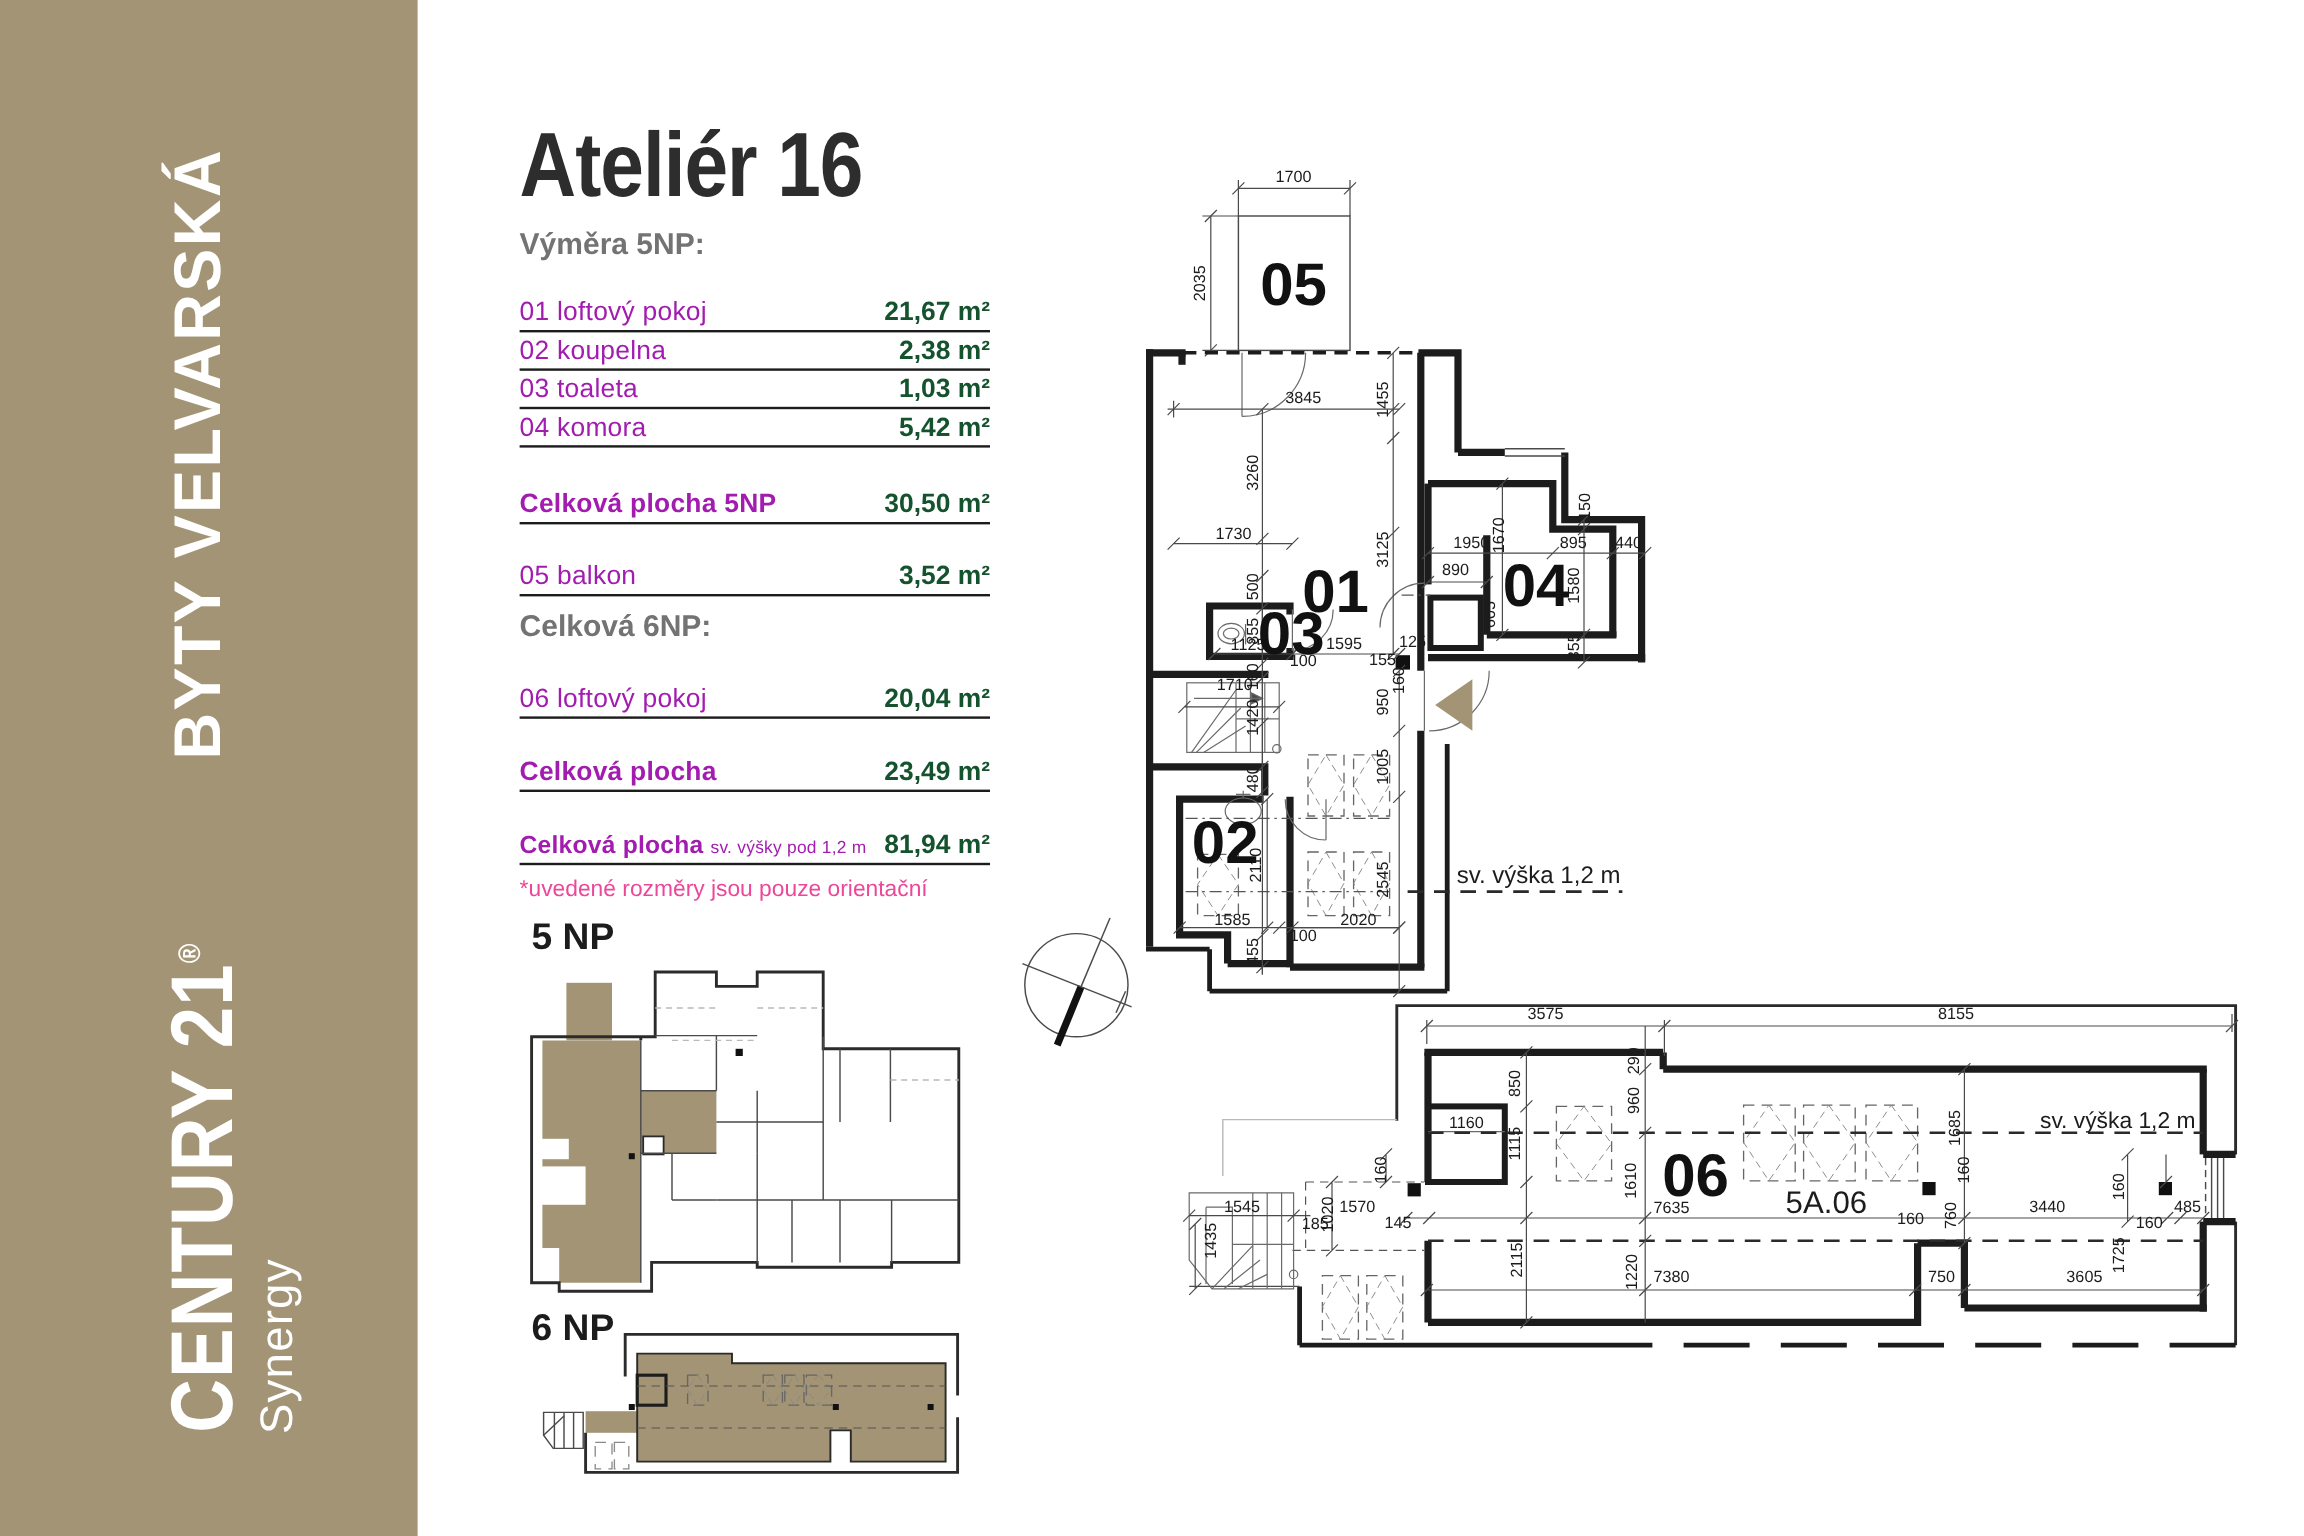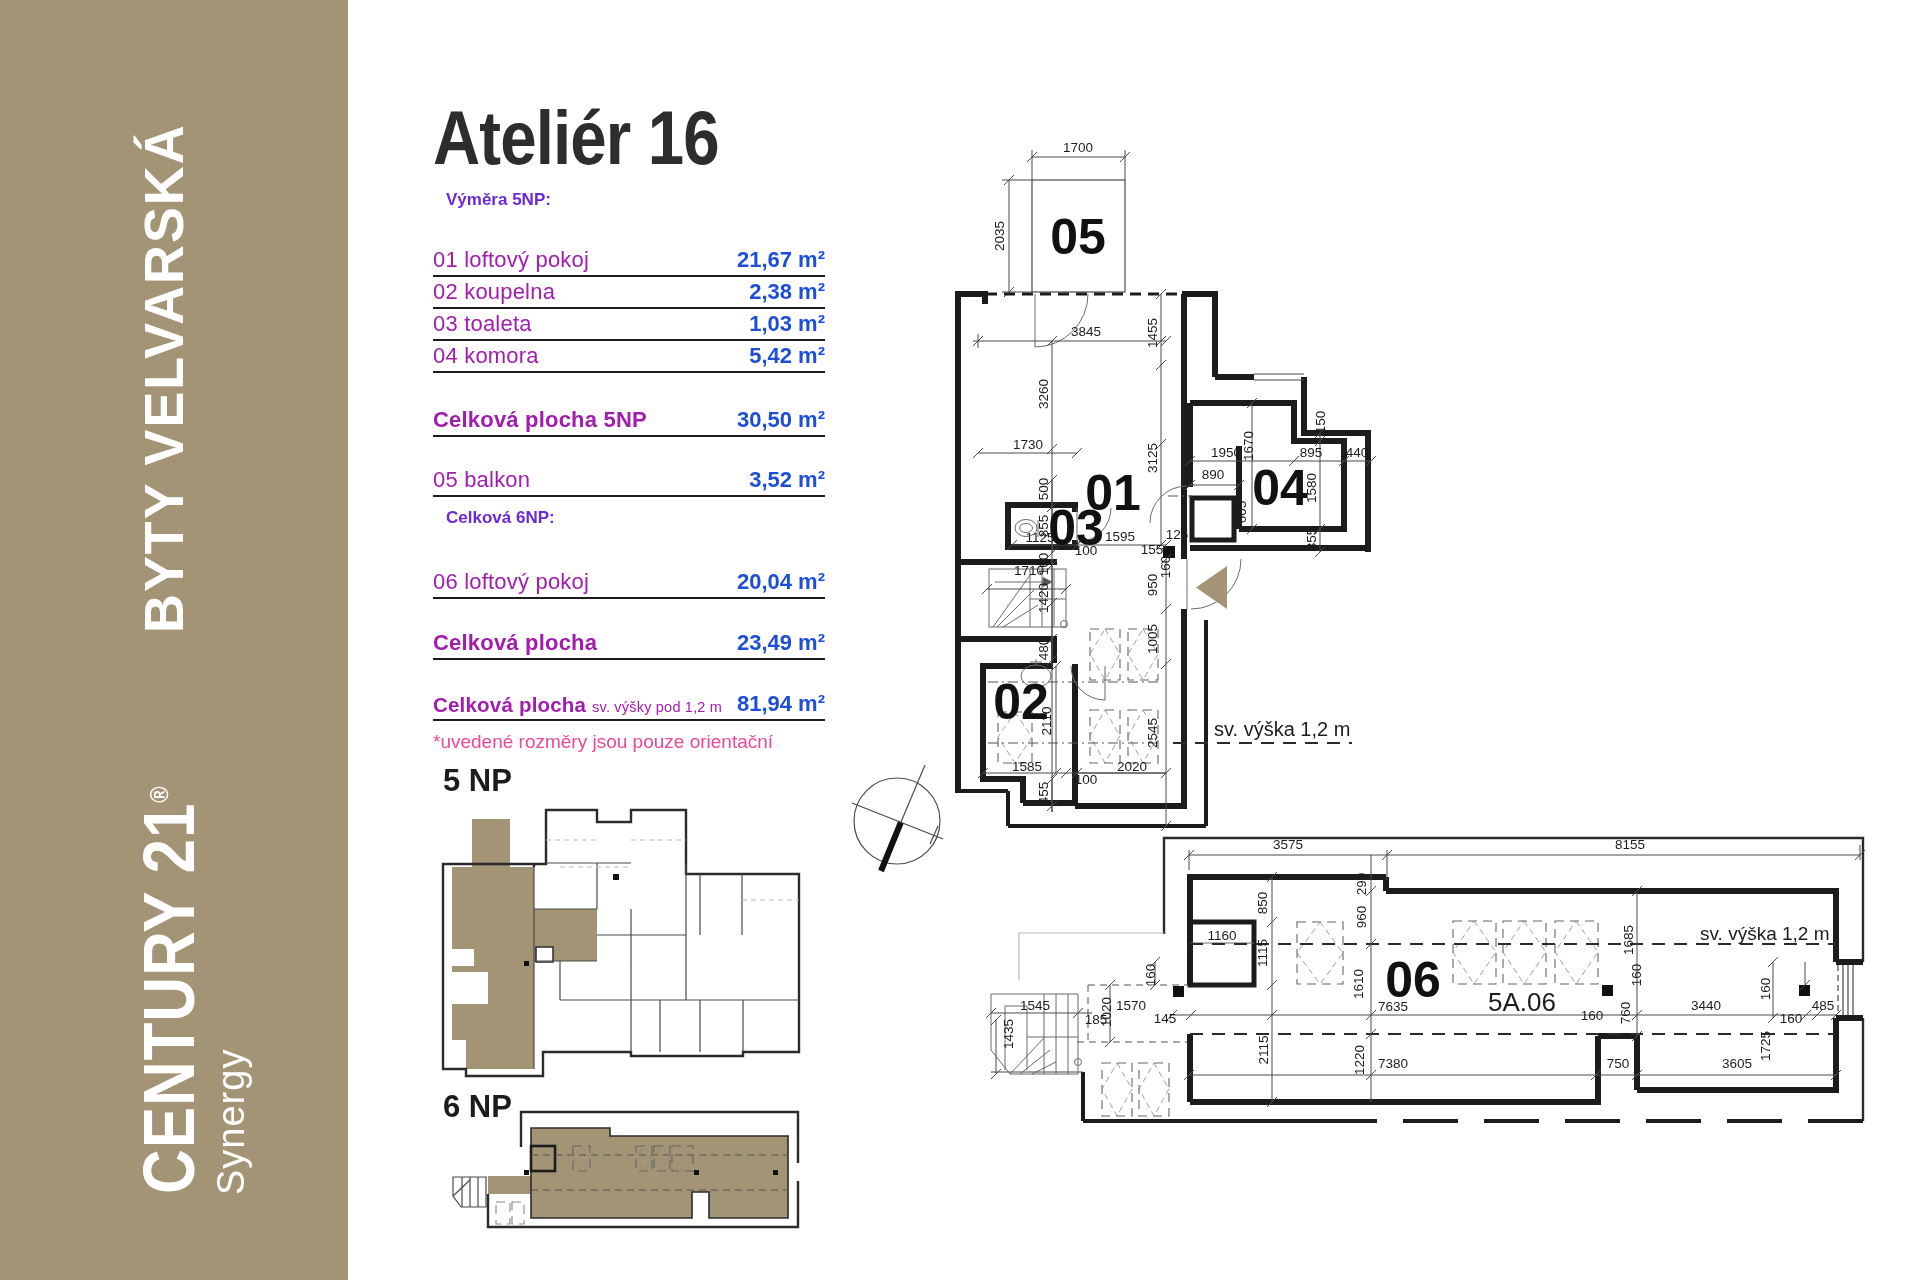--- a/index.html
+++ b/index.html
@@ -10,28 +10,28 @@
   .sidebar{position:absolute;left:0;top:0;width:348px;height:1280px;background:#a29475;}
   .vtext{position:absolute;white-space:nowrap;color:#ffffff;line-height:1;
          transform:rotate(-90deg);transform-origin:left bottom;}
   .v-project{left:192px;top:578px;font-size:55px;font-weight:700;letter-spacing:2px;transform:rotate(-90deg) scaleX(0.98);}
   .v-brand{left:205px;top:1121px;font-size:73px;font-weight:700;letter-spacing:1px;transform:rotate(-90deg) scaleX(0.85);}
   .v-brand .reg{font-size:26px;vertical-align:26px;font-weight:700;}
   .v-agency{left:250px;top:1157px;font-size:38px;font-weight:400;letter-spacing:1px;}
   
   .title{position:absolute;left:433px;top:100px;margin:0;line-height:1;font-size:76px;font-weight:800;
          color:#2d2d2d;letter-spacing:-1px;transform:scaleX(0.86);transform-origin:left top;white-space:nowrap;}
-  .sec-label{position:absolute;left:433px;font-size:17px;font-weight:700;color:#6d28d9;margin-left:13px;}
+  .sec-label{position:absolute;left:433px;font-size:25px;font-weight:700;color:#737373;}
   .row{position:absolute;left:433px;width:392px;height:30px;
        border-bottom:2px solid #1c1c1c;display:flex;justify-content:space-between;
        align-items:flex-end;padding-bottom:2px;box-sizing:content-box;}
   .row .lab{font-size:22px;white-space:nowrap;font-weight:400;color:#a21caf;letter-spacing:0.2px;}
   .row .lab.b{font-weight:700;margin-top:28px;}
   .row .lab .small{font-size:14.5px;font-weight:400;}
-  .row .val{font-size:22px;white-space:nowrap;font-weight:700;color:#1d4ed8;}
+  .row .val{font-size:22px;white-space:nowrap;font-weight:700;color:#14532d;}
   .note{position:absolute;left:433px;top:731px;font-size:19px;color:#ec4899;}
   .floor-label{position:absolute;font-size:31px;font-weight:700;color:#1c1c1c;}
   
   svg.planlayer{position:absolute;left:0;top:0;}
   .wall{stroke:#1c1c1c;stroke-width:6;fill:none;stroke-linecap:butt;}
   .wall4{stroke:#1c1c1c;stroke-width:4;fill:none;}
   .thin{stroke:#4a4a4a;stroke-width:1.2;fill:none;}
   .thin2{stroke:#6a6a6a;stroke-width:1;fill:none;}
   .dim{stroke:#4a4a4a;stroke-width:1;fill:none;}
   .dashwall{stroke:#1c1c1c;stroke-width:3;fill:none;stroke-dasharray:11 7;}

